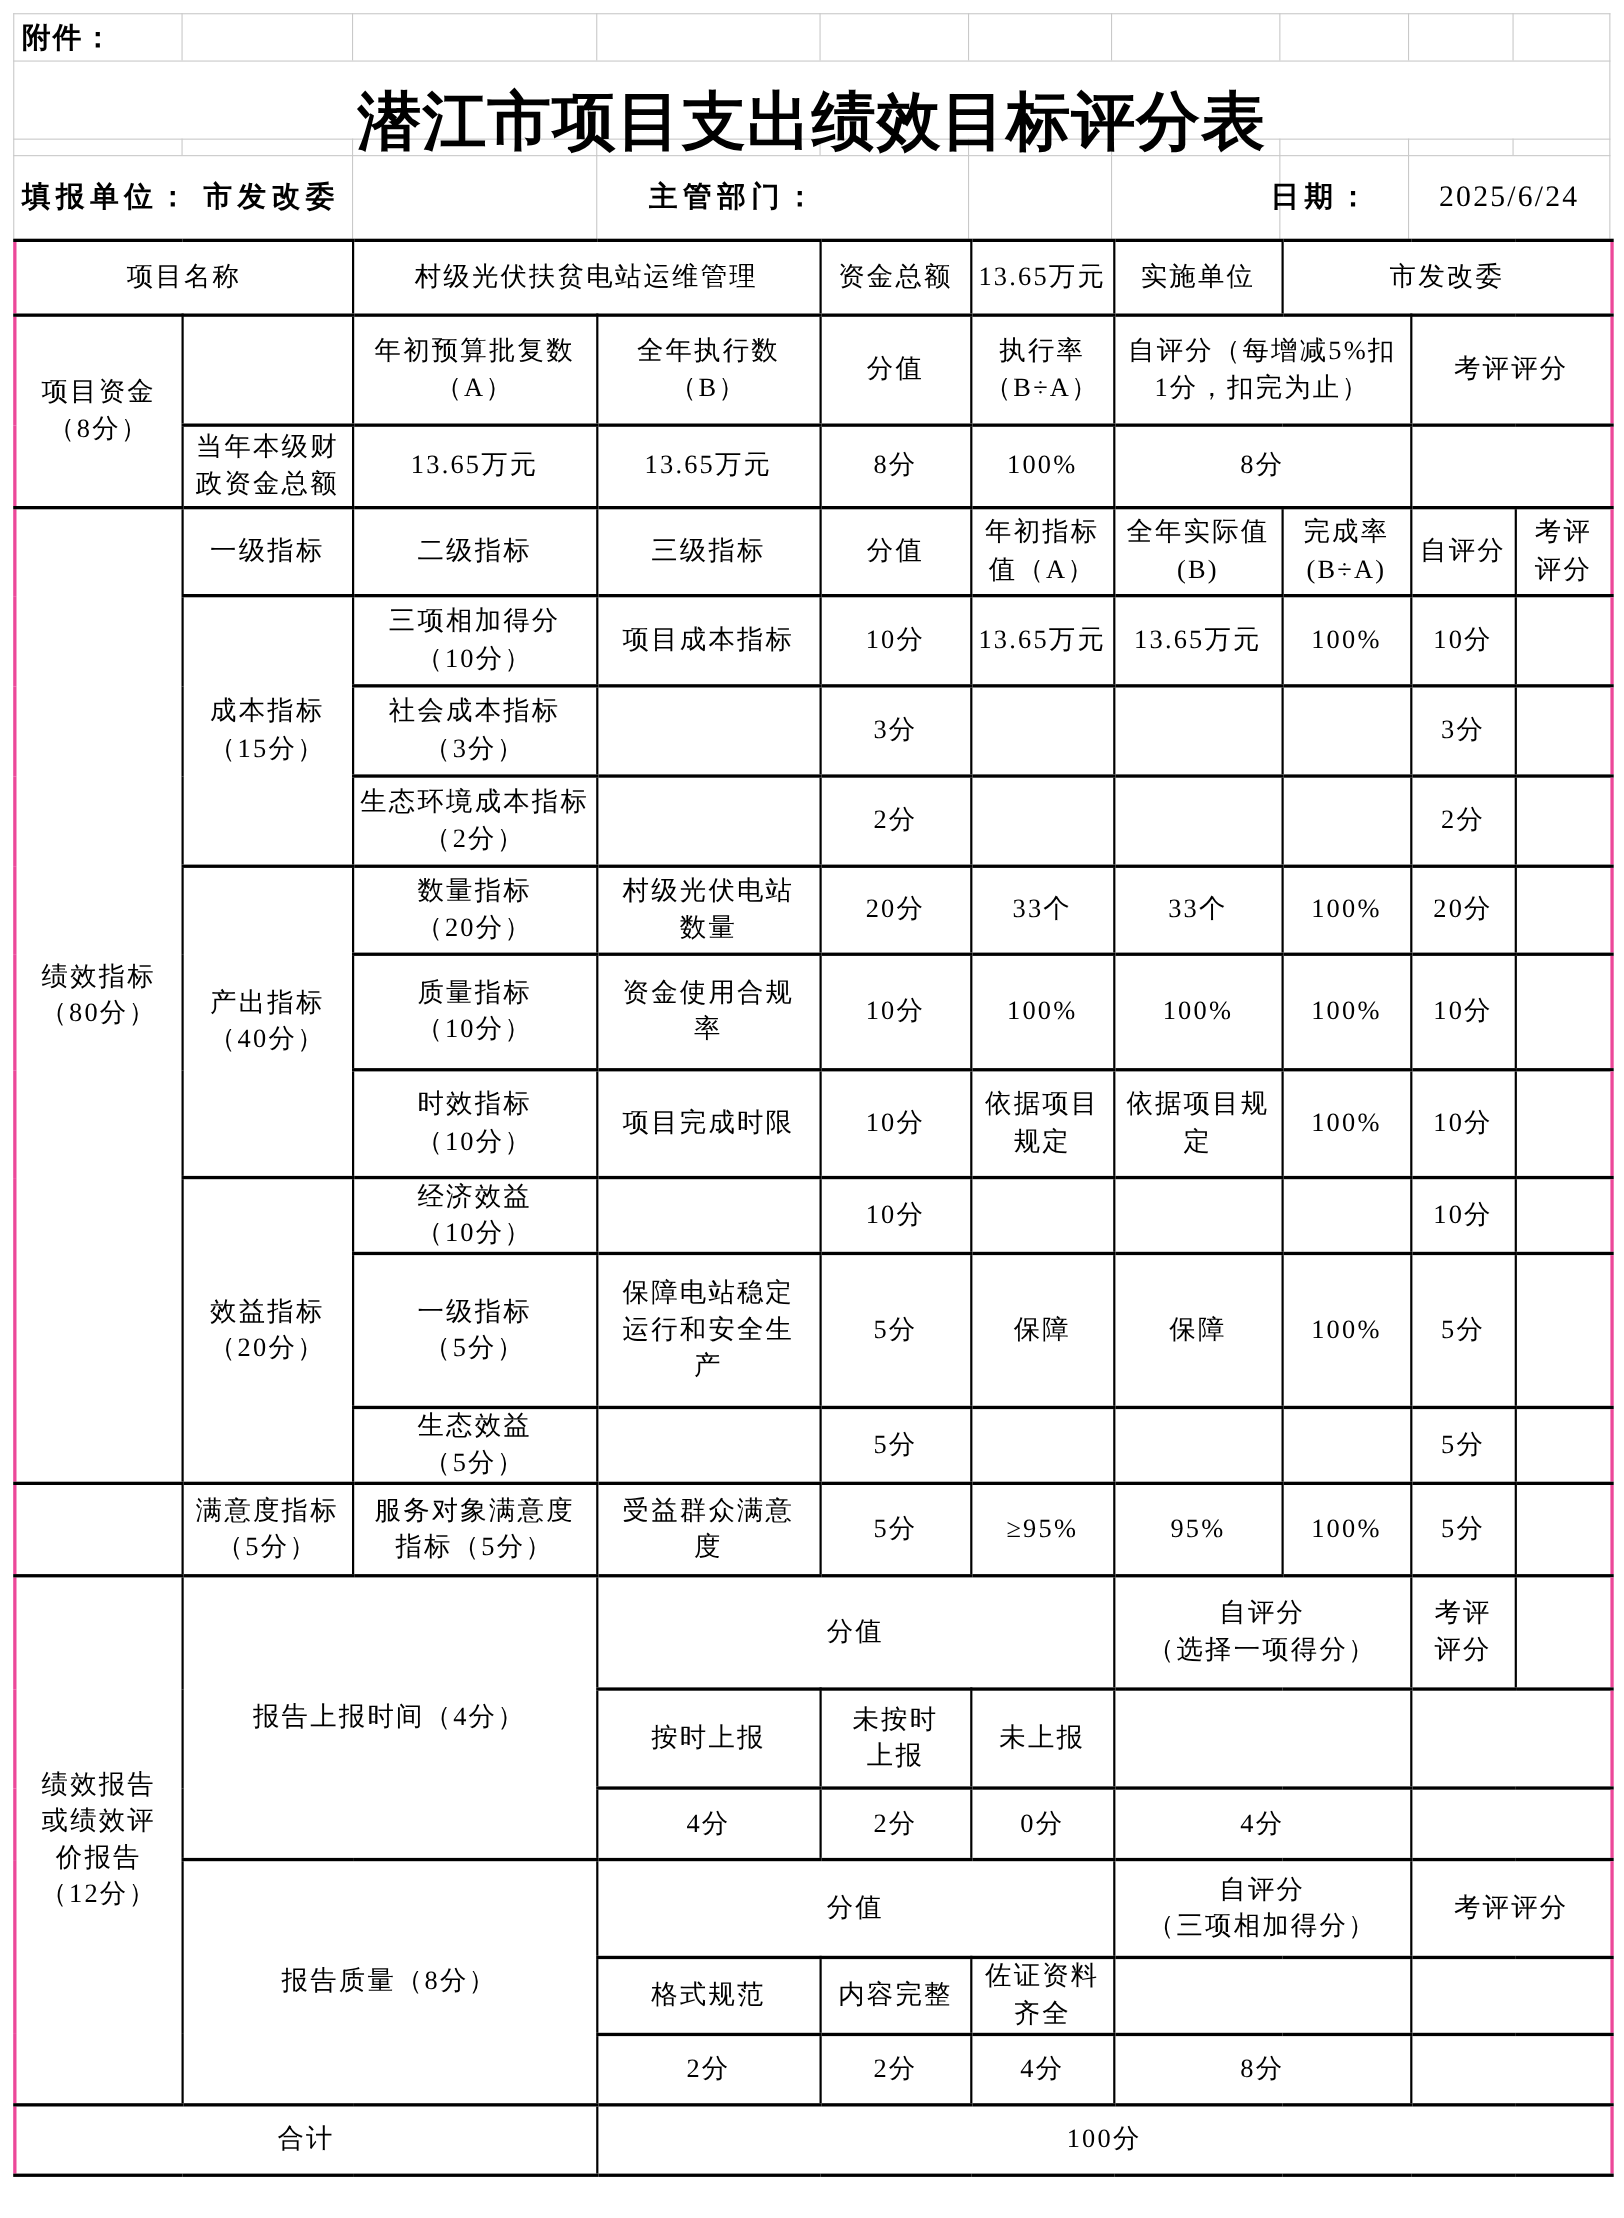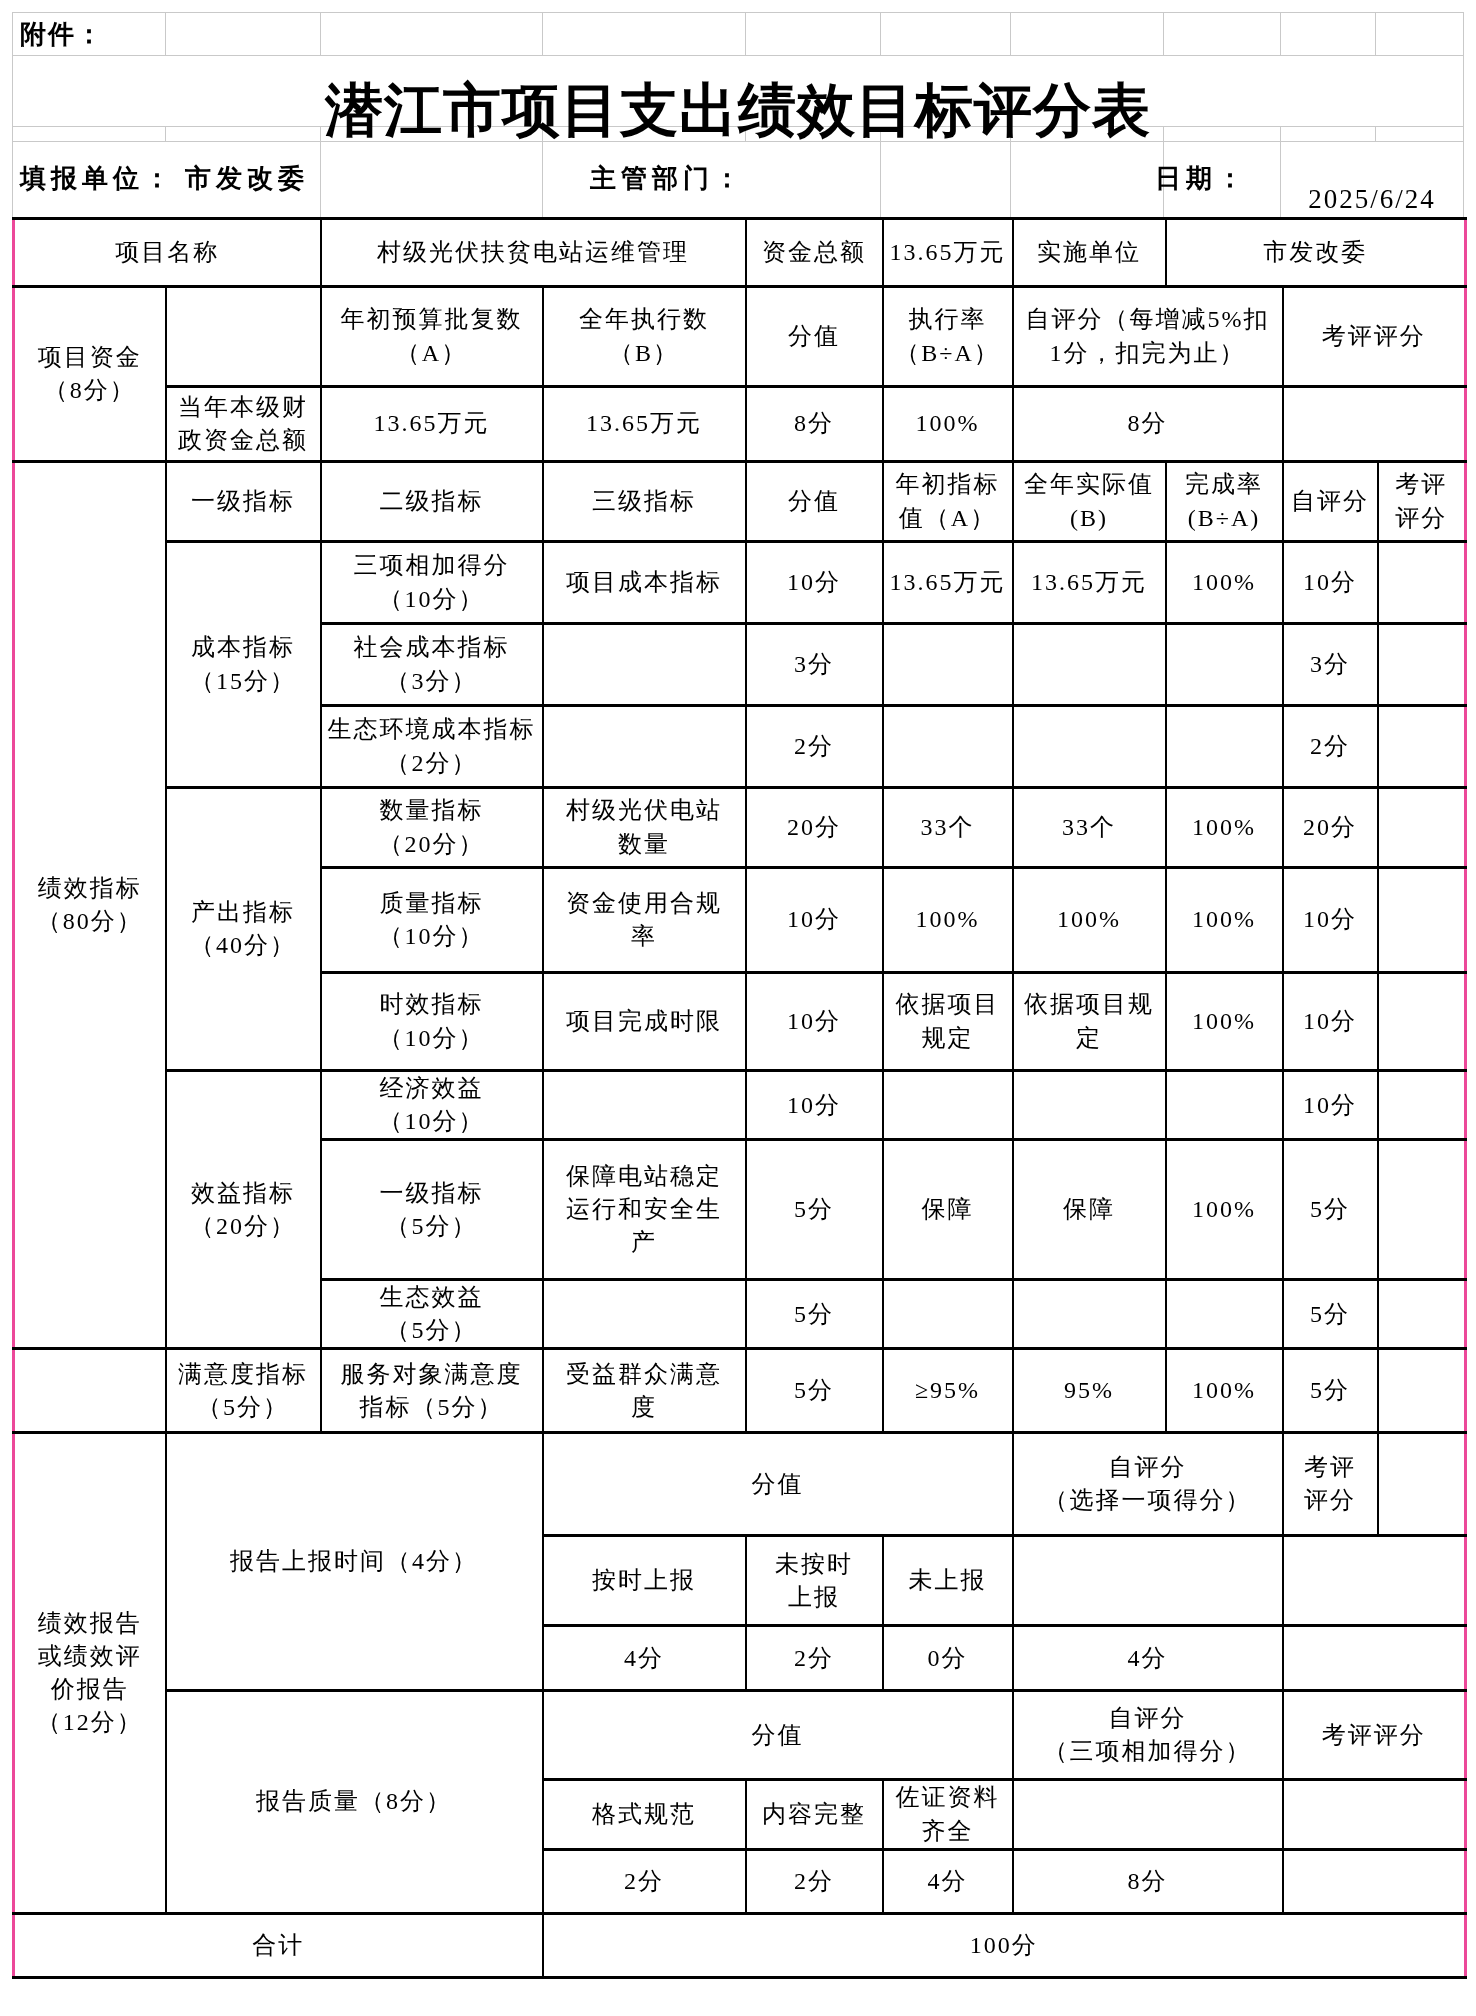--- a/index.html
+++ b/index.html
@@ -24,21 +24,21 @@
   }
   .inforow{top:141px;height:74px;display:flex;align-items:center;}
   .info-label{
     font-family:"Liberation Sans","DejaVu Sans",sans-serif;
     font-weight:bold;font-size:26px;letter-spacing:5px;white-space:nowrap;
   }
   .date-val{font-size:27px;letter-spacing:2px;white-space:nowrap;}
   .unitbox{left:20px;width:340px;gap:10px;}
   .deptbox{left:590px;width:300px;align-items:center;}
   .datebox{left:1143px;width:117px;justify-content:center;}
-  .datevbox{left:1280px;width:184px;justify-content:center;align-items:flex-end;}
+  .datevbox{left:1280px;width:184px;justify-content:center;}
   table.main{
     position:absolute;left:12px;top:217px;width:1452px;
     border-collapse:collapse;table-layout:fixed;
     border:3px solid #ec4899;
   }
   td{
     border:2px solid #000;border-top-width:3px;border-bottom-width:3px;
     text-align:center;vertical-align:middle;
     font-size:24px;letter-spacing:2px;line-height:1.38;
     white-space:pre-line;padding:0 3px;overflow:hidden;

